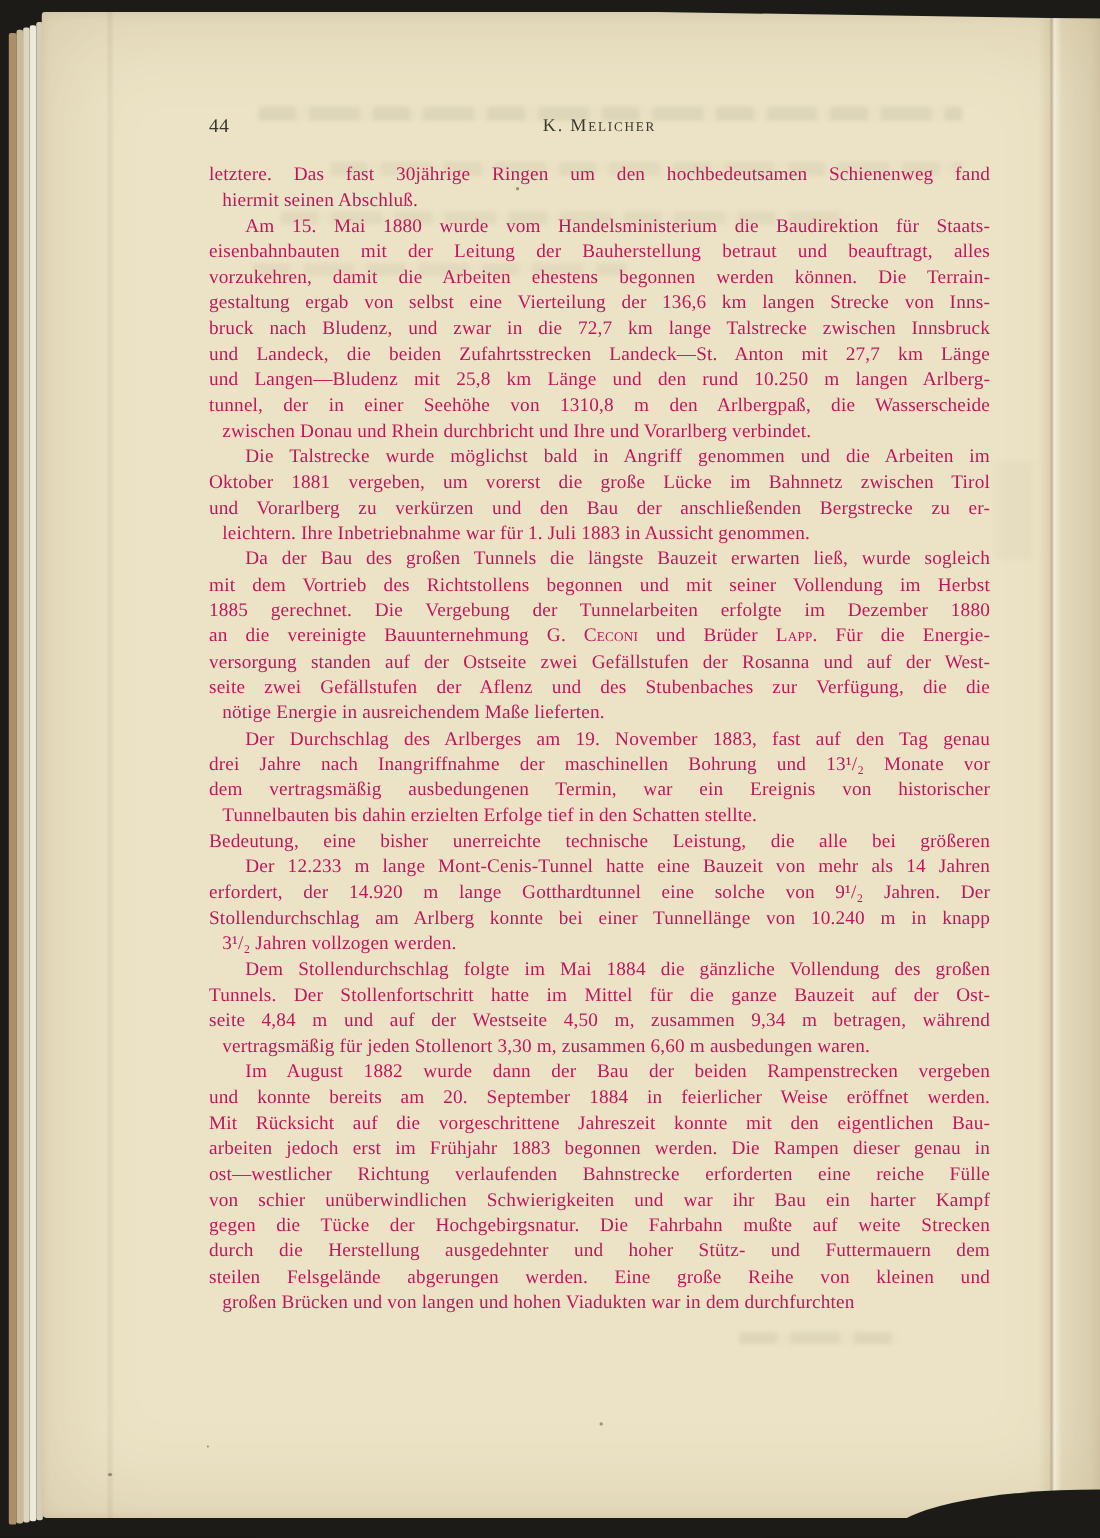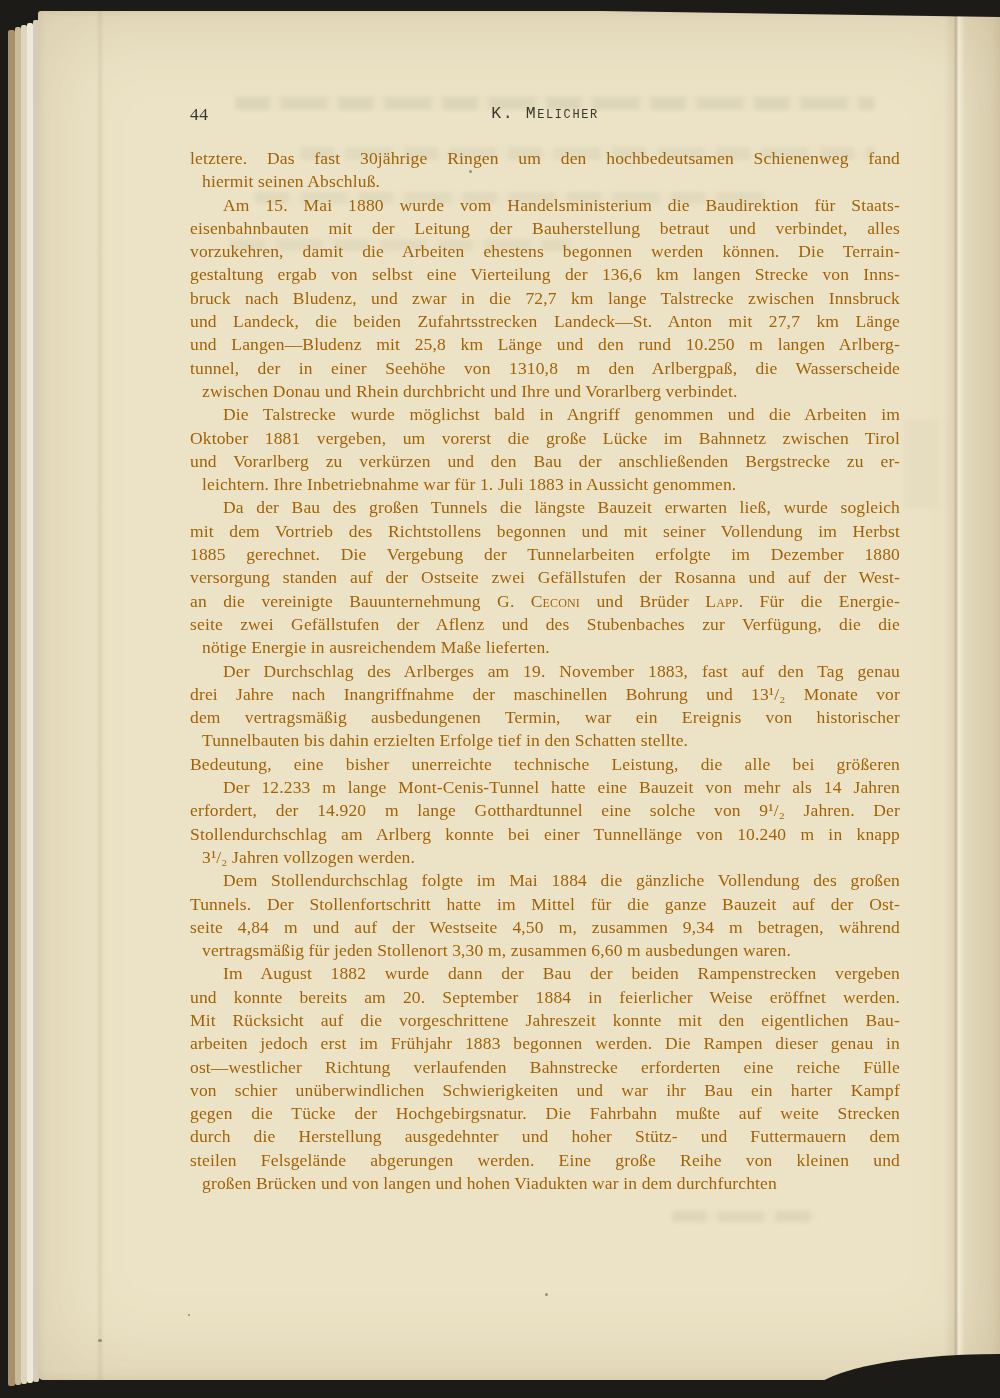--- a/index.html
+++ b/index.html
@@ -31,24 +31,24 @@
       rgba(120,95,55,0) 0%,
       rgba(120,95,55,.10) 18%,
       rgba(105,80,45,.30) 21%,
       rgba(255,252,238,.45) 26%,
       rgba(120,95,55,.04) 38%,
       rgba(120,95,55,.10) 100%);}
   
   .pagehead{position:absolute;left:152px;top:93px;width:710px;height:22px;color:#3a372e;}
   .pageno{position:absolute;left:0;top:0;font-size:17.5px;letter-spacing:.5px;}
   .runhead{display:block;text-align:center;font-variant:small-caps;
-    font-size:16.5px;letter-spacing:1.6px;font-family:Liberation Mono, monospace;}
+    font-size:16.5px;letter-spacing:1.6px;}
   
   .textblock{position:absolute;left:152px;top:136px;width:710px;
-    font-size:17.5px;color:#a16207;letter-spacing:.15px;font-family:Liberation Serif, serif;}
+    font-size:17.5px;color:#be185d;letter-spacing:.15px;font-family:Liberation Serif, serif;}
   .para{margin:0;}
   .line{height:23.3px;line-height:23.3px;text-align:justify;text-align-last:justify;
     overflow:hidden;text-justify:inter-word;}
   .line.last{text-align-last:left;margin-left:12px;}
   .line.ind{padding-left:33px;}
   .sc{font-variant:small-caps;}
   
   .ghost{position:absolute;filter:blur(2px);opacity:.6;border-radius:3px;
     background:repeating-linear-gradient(90deg,
       rgba(122,118,88,.22) 0 34px, rgba(122,118,88,.04) 34px 46px,
@@ -98,41 +98,41 @@
       <span class="runhead">K. Melicher</span>
     </div>
 
     <div class="textblock" id="text-block">
         <div class="para">
           <div class="line">letztere. Das fast 30jährige Ringen um den hochbedeutsamen Schienenweg fand</div>
           <div class="line last">hiermit seinen Abschluß.</div>
         </div>
         <div class="para">
           <div class="line ind">Am 15. Mai 1880 wurde vom Handelsministerium die Baudirektion für Staats-</div>
-          <div class="line">eisenbahnbauten mit der Leitung der Bauherstellung betraut und verbindet, alles</div>
+          <div class="line">eisenbahnbauten mit der Leitung der Bauherstellung betraut und beauftragt, alles</div>
           <div class="line">vorzukehren, damit die Arbeiten ehestens begonnen werden können. Die Terrain-</div>
           <div class="line">gestaltung ergab von selbst eine Vierteilung der 136,6 km langen Strecke von Inns-</div>
           <div class="line">bruck nach Bludenz, und zwar in die 72,7 km lange Talstrecke zwischen Innsbruck</div>
           <div class="line">und Landeck, die beiden Zufahrtsstrecken Landeck—St. Anton mit 27,7 km Länge</div>
           <div class="line">und Langen—Bludenz mit 25,8 km Länge und den rund 10.250 m langen Arlberg-</div>
           <div class="line">tunnel, der in einer Seehöhe von 1310,8 m den Arlbergpaß, die Wasserscheide</div>
           <div class="line last">zwischen Donau und Rhein durchbricht und Ihre und Vorarlberg verbindet.</div>
         </div>
         <div class="para">
           <div class="line ind">Die Talstrecke wurde möglichst bald in Angriff genommen und die Arbeiten im</div>
           <div class="line">Oktober 1881 vergeben, um vorerst die große Lücke im Bahnnetz zwischen Tirol</div>
           <div class="line">und Vorarlberg zu verkürzen und den Bau der anschließenden Bergstrecke zu er-</div>
           <div class="line last">leichtern. Ihre Inbetriebnahme war für 1. Juli 1883 in Aussicht genommen.</div>
         </div>
         <div class="para">
           <div class="line ind">Da der Bau des großen Tunnels die längste Bauzeit erwarten ließ, wurde sogleich</div>
           <div class="line">mit dem Vortrieb des Richtstollens begonnen und mit seiner Vollendung im Herbst</div>
           <div class="line">1885 gerechnet. Die Vergebung der Tunnelarbeiten erfolgte im Dezember 1880</div>
+          <div class="line">an die vereinigte Bauunternehmung G. <span class="sc">Ceconi</span> und Brüder <span class="sc">Lapp</span>. Für die Energie-</div>
           <div class="line">versorgung standen auf der Ostseite zwei Gefällstufen der Rosanna und auf der West-</div>
-          <div class="line">an die vereinigte Bauunternehmung G. <span class="sc">Ceconi</span> und Brüder <span class="sc">Lapp</span>. Für die Energie-</div>
           <div class="line">seite zwei Gefällstufen der Aflenz und des Stubenbaches zur Verfügung, die die</div>
           <div class="line last">nötige Energie in ausreichendem Maße lieferten.</div>
         </div>
         <div class="para">
           <div class="line ind">Der Durchschlag des Arlberges am 19. November 1883, fast auf den Tag genau</div>
           <div class="line">drei Jahre nach Inangriffnahme der maschinellen Bohrung und 13¹/₂ Monate vor</div>
           <div class="line">dem vertragsmäßig ausbedungenen Termin, war ein Ereignis von historischer</div>
           <div class="line last">Tunnelbauten bis dahin erzielten Erfolge tief in den Schatten stellte.</div>
           <div class="line">Bedeutung, eine bisher unerreichte technische Leistung, die alle bei größeren</div>
         </div>

